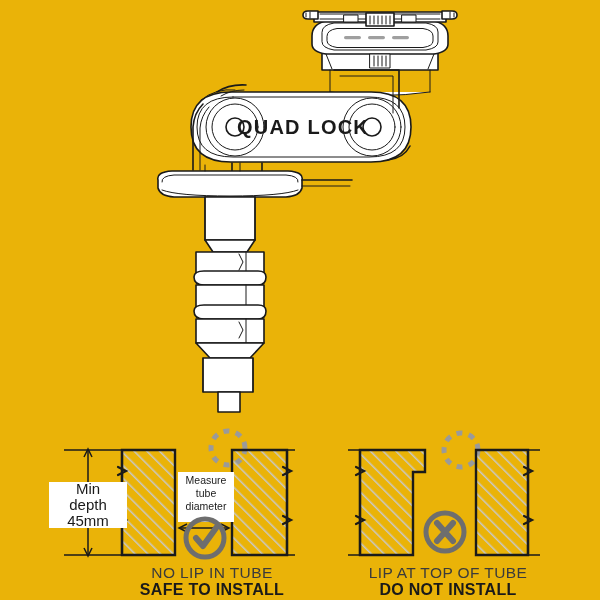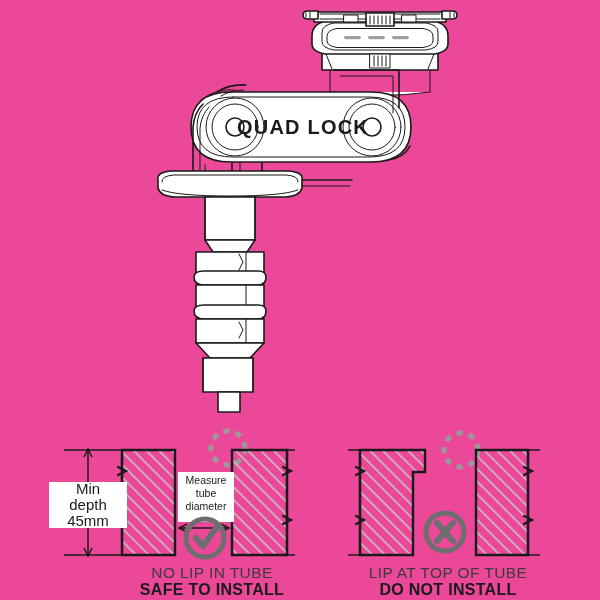--- a/index.html
+++ b/index.html
@@ -11,21 +11,21 @@
     width: 600px;
     height: 600px;
     font-family: "Liberation Sans", sans-serif;
     overflow: hidden;
     position: relative;
   }
   #stage {
     position: relative;
     width: 600px;
     height: 600px;
-    background: #ec4899;
+    background: #eab308;
   }
   svg { display: block; }
   .diagram-svg {
     position: absolute;
     top: 0;
     left: 0;
   }
   text { font-family: "Liberation Sans", sans-serif; }
 </style>
 </head>

